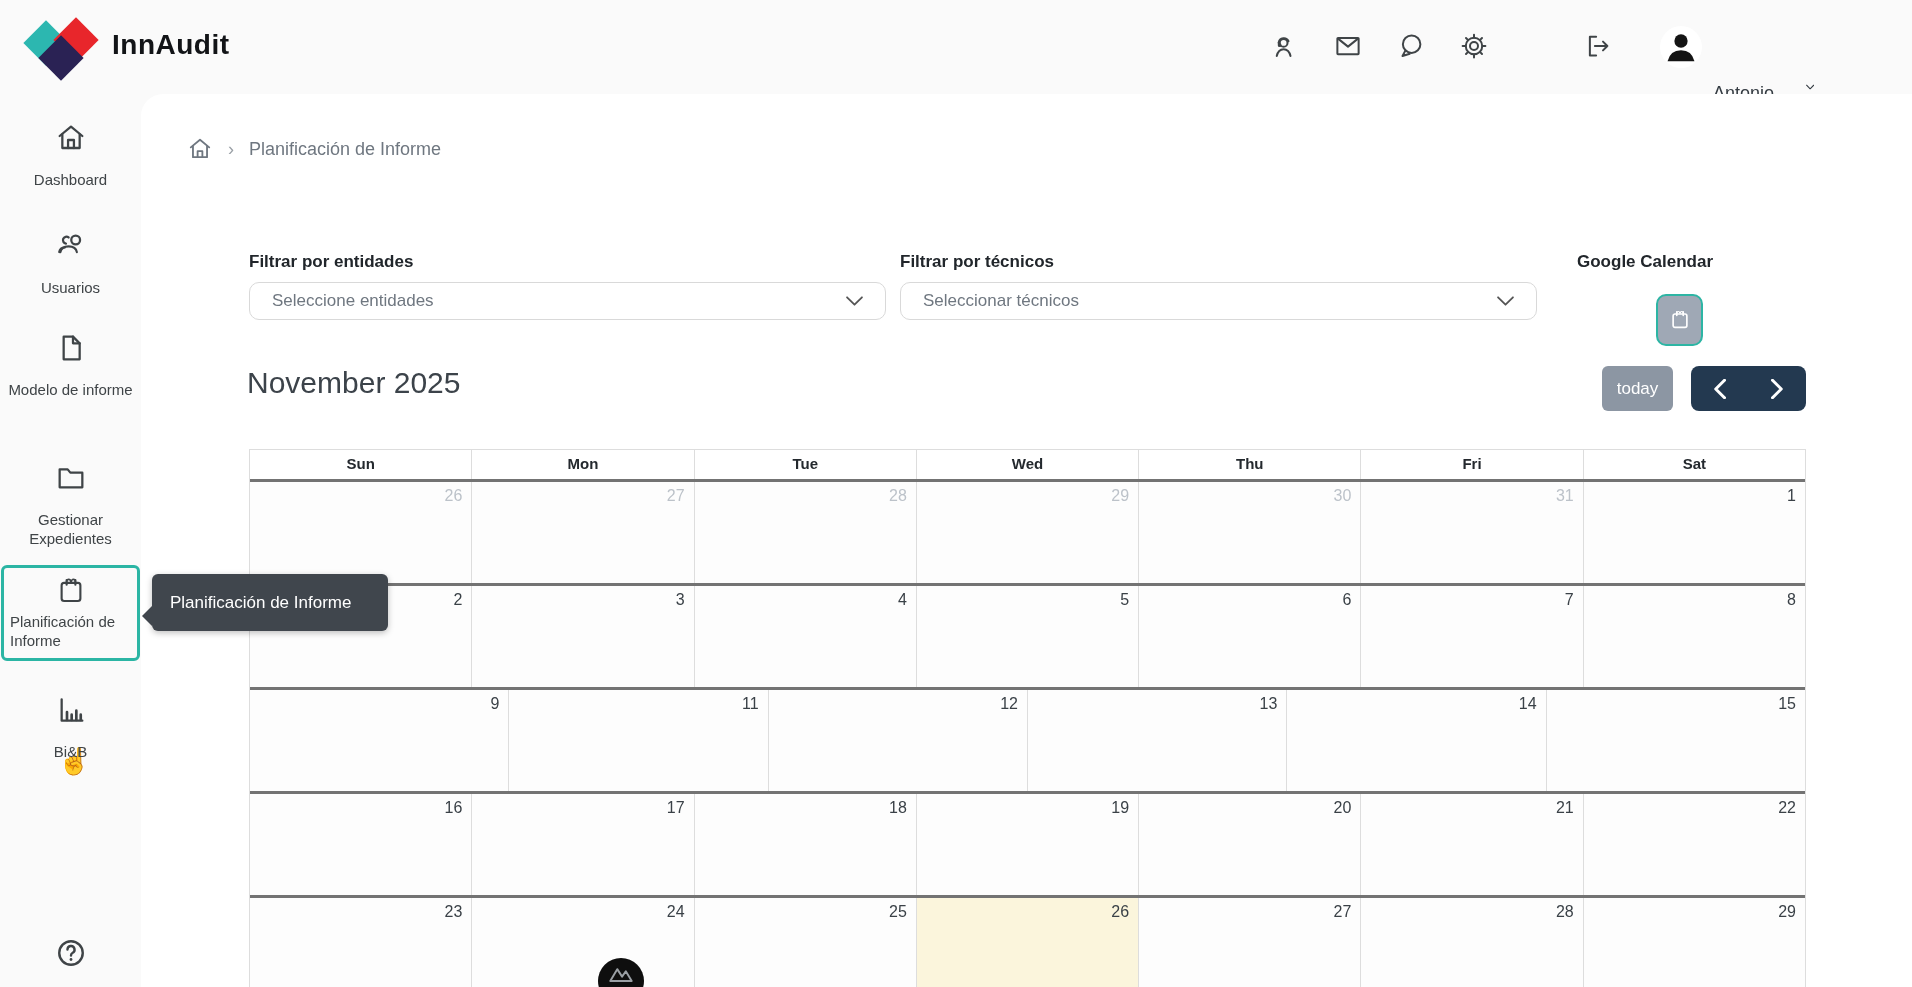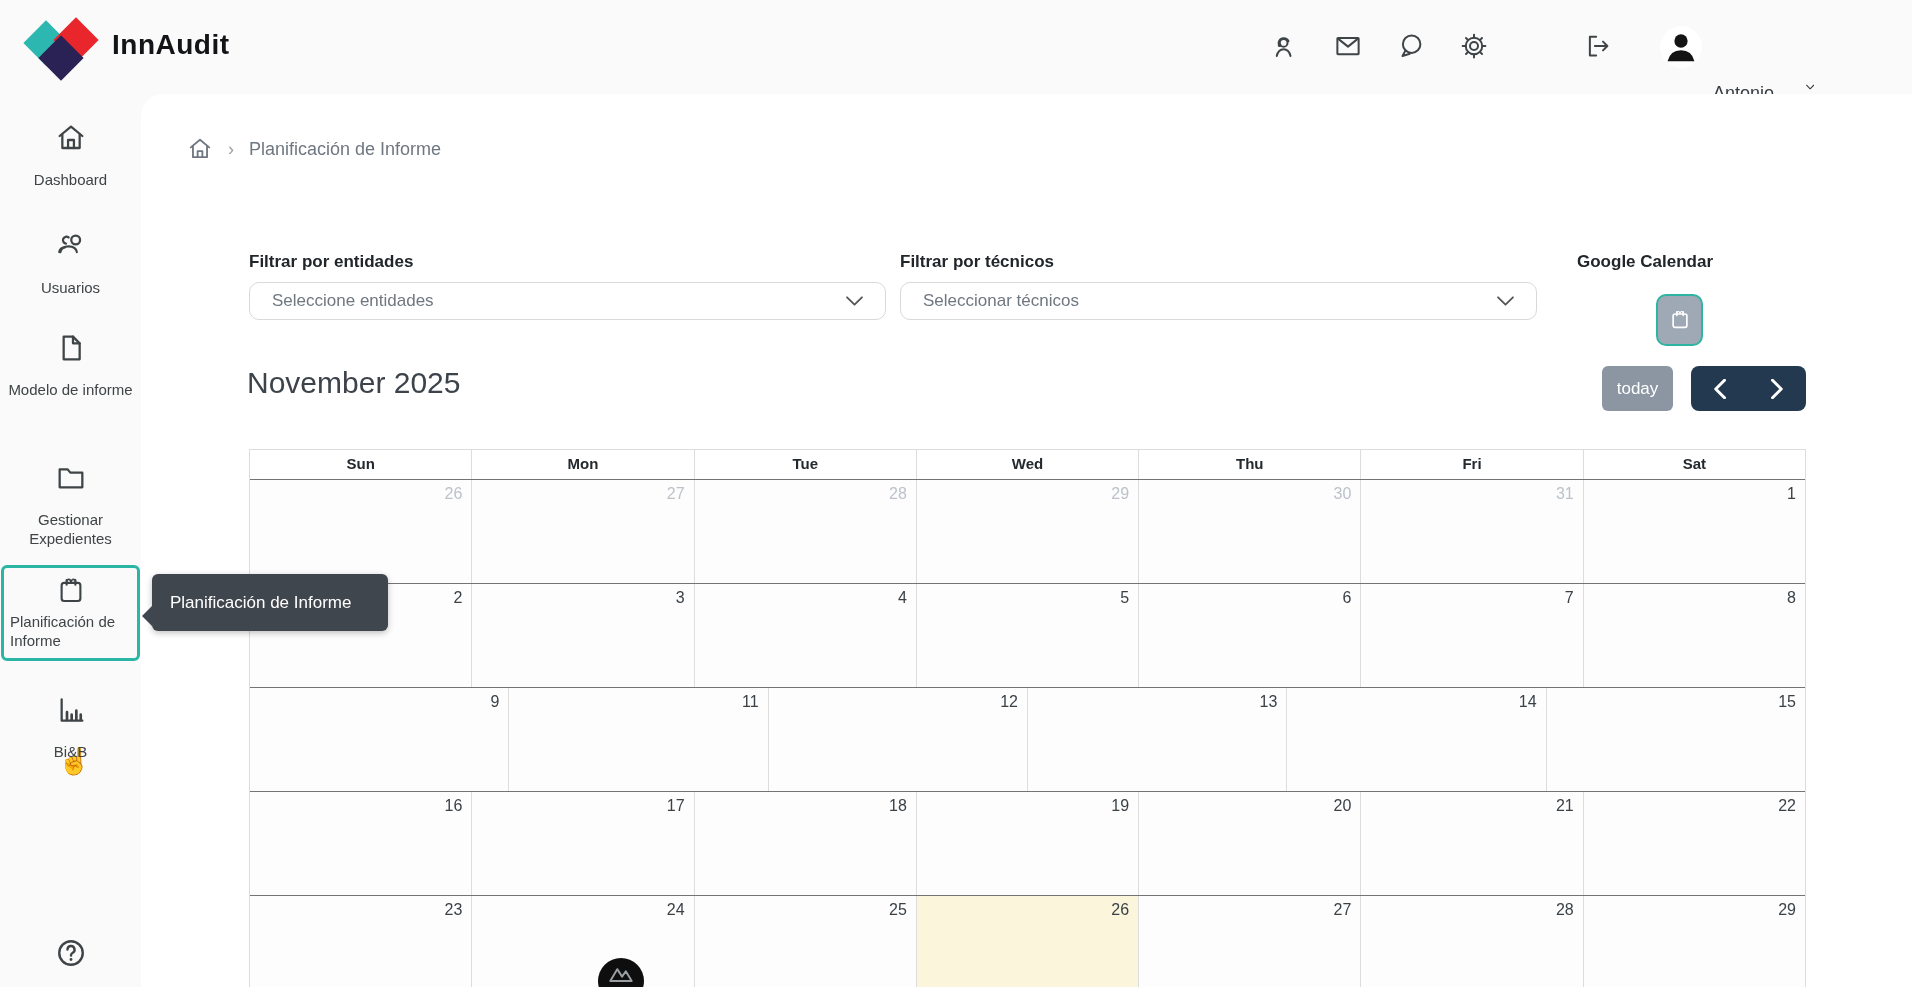--- a/index.html
+++ b/index.html
@@ -52,21 +52,21 @@
   .nav-group { position:absolute; left:1550px; top:272px; width:115px; height:45px; background:#233950; border-radius:8px; display:flex; }
   .nav-btn { flex:1; display:flex; align-items:center; justify-content:center; cursor:pointer; background:transparent; border:none; }
 
   .cal-title { position:absolute; left:106px; top:272px; font-size:30px; font-weight:400; color:#3c434a; }
 
   
   .cal-grid { position:absolute; left:108px; top:355px; width:1557px; border:1px solid #ddd; background:#fff; }
   .cal-head-row { display:flex; height:29px; }
   .cal-head-cell { flex:1; border-right:1px solid #ddd; font-size:15px; font-weight:700; color:#24292e; text-align:center; line-height:28px; }
   .cal-head-cell:last-child { border-right:none; }
-  .cal-row { display:flex; height:104px; border-top:1px solid #737373; }
+  .cal-row { display:flex; height:104px; border-top:3px solid #737373; }
   .cal-cell { flex:1; border-right:1px solid #ddd; background:#fdfdfd; text-align:right; padding:5px 9px; cursor:pointer; }
   .cal-cell:last-child { border-right:none; }
   .cal-cell .day-num { font-size:16px; color:#3a4147; }
   .cal-cell.other .day-num { color:#bcc2c9; }
   .cal-cell.today { background:#fbf5dc; }
 
   
   .float-btn { position:absolute; left:598px; top:958px; width:46px; height:46px; border-radius:50%; background:#0e0e0e; display:flex; align-items:flex-start; justify-content:center; padding-top:9px; cursor:pointer; z-index:30; }
 </style>
 </head>

